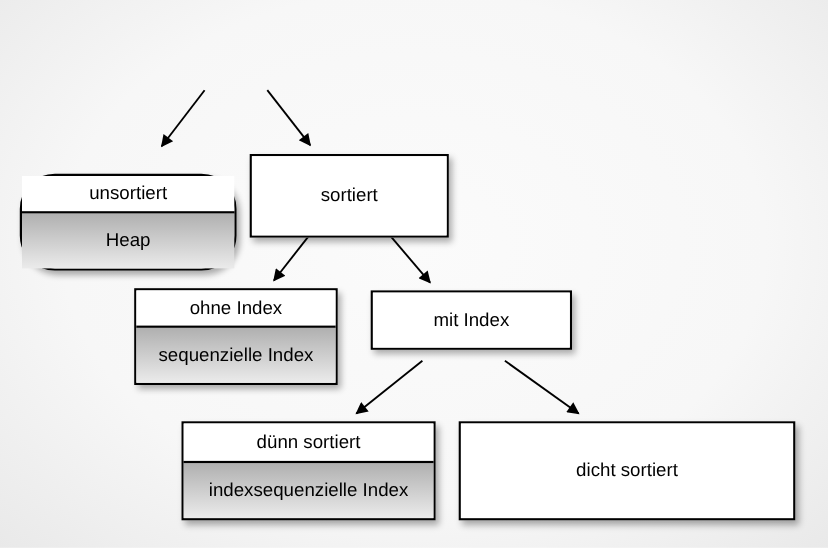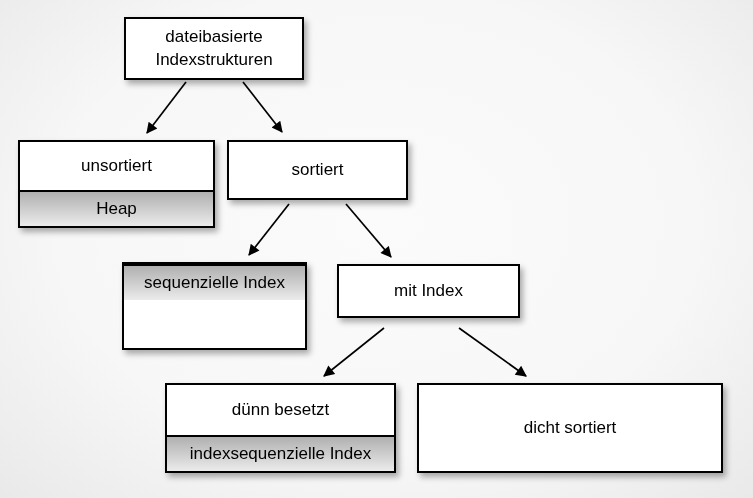--- a/index.html
+++ b/index.html
@@ -38,30 +38,30 @@
   .node-main {
     flex: 1;
     display: flex;
     align-items: center;
     justify-content: center;
     padding: 2px 6px;
     background: var(--box-fill, #fff);
   }
   .node-sub {
     box-sizing: border-box;
-    height: 36px;
+    height: 52px;
     display: flex;
     align-items: center;
     justify-content: center;
     border-top: 2px solid var(--box-border, #000);
     background: linear-gradient(to bottom, var(--sub-top, #b0b0b0), var(--sub-bottom, #ebebeb));
   }
   .node-root          { left: 124px; top: 17px;  width: 180px; height: 63px; }
-  .node-unsortiert    { left: 18px;  top: 140px; width: 197px; height: 88px; }
-  .node-sortiert      { left: 227px; top: 140px; width: 181px; height: 60px; text-align: right; }
+  .node-unsortiert    { left: 18px;  top: 158px; width: 197px; height: 88px; border-radius: 32px; }
+  .node-sortiert      { left: 227px; top: 140px; width: 181px; height: 76px; text-align: right; }
   .node-ohne-index    { left: 122px; top: 262px; width: 185px; height: 88px; }
   .node-mit-index     { left: 337px; top: 264px; width: 183px; height: 54px; }
   .node-duenn-besetzt { left: 165px; top: 383px; width: 231px; height: 90px; }
   .node-dicht-besetzt { left: 417px; top: 383px; width: 306px; height: 90px; }
   .edge {
     stroke: var(--arrow, #000);
     stroke-width: 1.7;
   }
 </style>
 </head>
@@ -76,43 +76,41 @@
       </marker>
     </defs>
     <line class="edge" x1="186" y1="82" x2="147" y2="133" marker-end="url(#arrowhead)"></line>
     <line class="edge" x1="243" y1="82" x2="282" y2="132" marker-end="url(#arrowhead)"></line>
     <line class="edge" x1="289" y1="204" x2="249" y2="255" marker-end="url(#arrowhead)"></line>
     <line class="edge" x1="346" y1="204" x2="391" y2="257" marker-end="url(#arrowhead)"></line>
     <line class="edge" x1="384" y1="328" x2="324" y2="376" marker-end="url(#arrowhead)"></line>
     <line class="edge" x1="459" y1="328" x2="526" y2="376" marker-end="url(#arrowhead)"></line>
   </svg>
 
-  <div class="node node-root">
-    <div class="node-main">dateibasierte Indexstrukturen</div>
-  </div>
 
   <div class="node node-unsortiert">
     <div class="node-main">unsortiert</div>
     <div class="node-sub">Heap</div>
   </div>
 
   <div class="node node-sortiert">
     <div class="node-main">sortiert</div>
   </div>
 
   <div class="node node-ohne-index">
+    <div class="node-main">ohne Index</div>
     <div class="node-sub">sequenzielle Index</div>
   </div>
 
   <div class="node node-mit-index">
     <div class="node-main">mit Index</div>
   </div>
 
   <div class="node node-duenn-besetzt">
-    <div class="node-main">dünn besetzt</div>
+    <div class="node-main">dünn sortiert</div>
     <div class="node-sub">indexsequenzielle Index</div>
   </div>
 
   <div class="node node-dicht-besetzt">
     <div class="node-main">dicht sortiert</div>
   </div>
 
 </div>
 
 </body></html>

